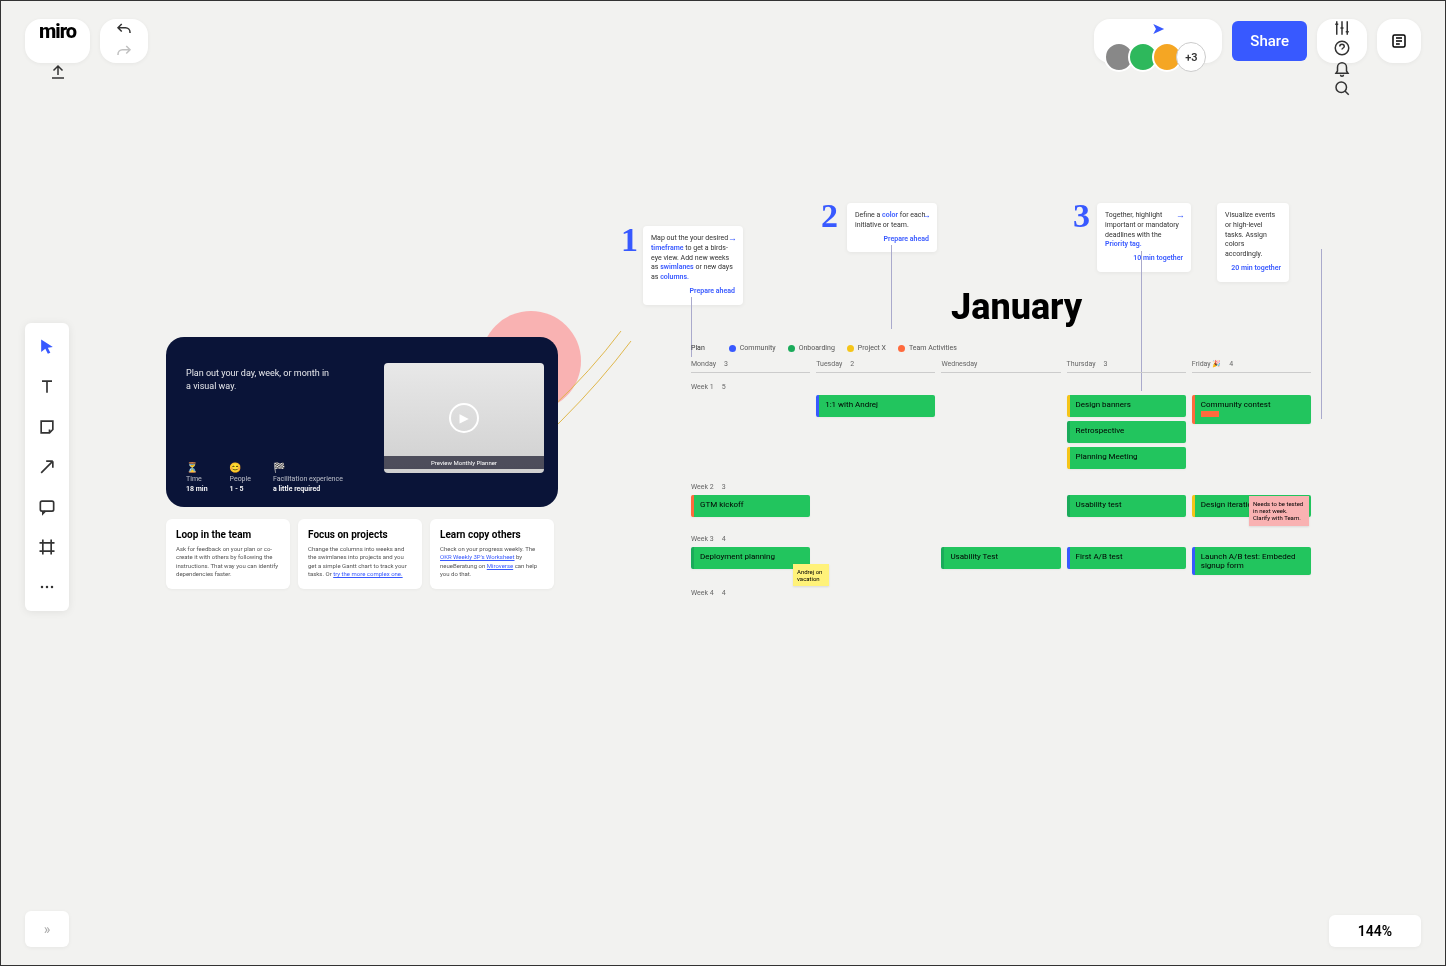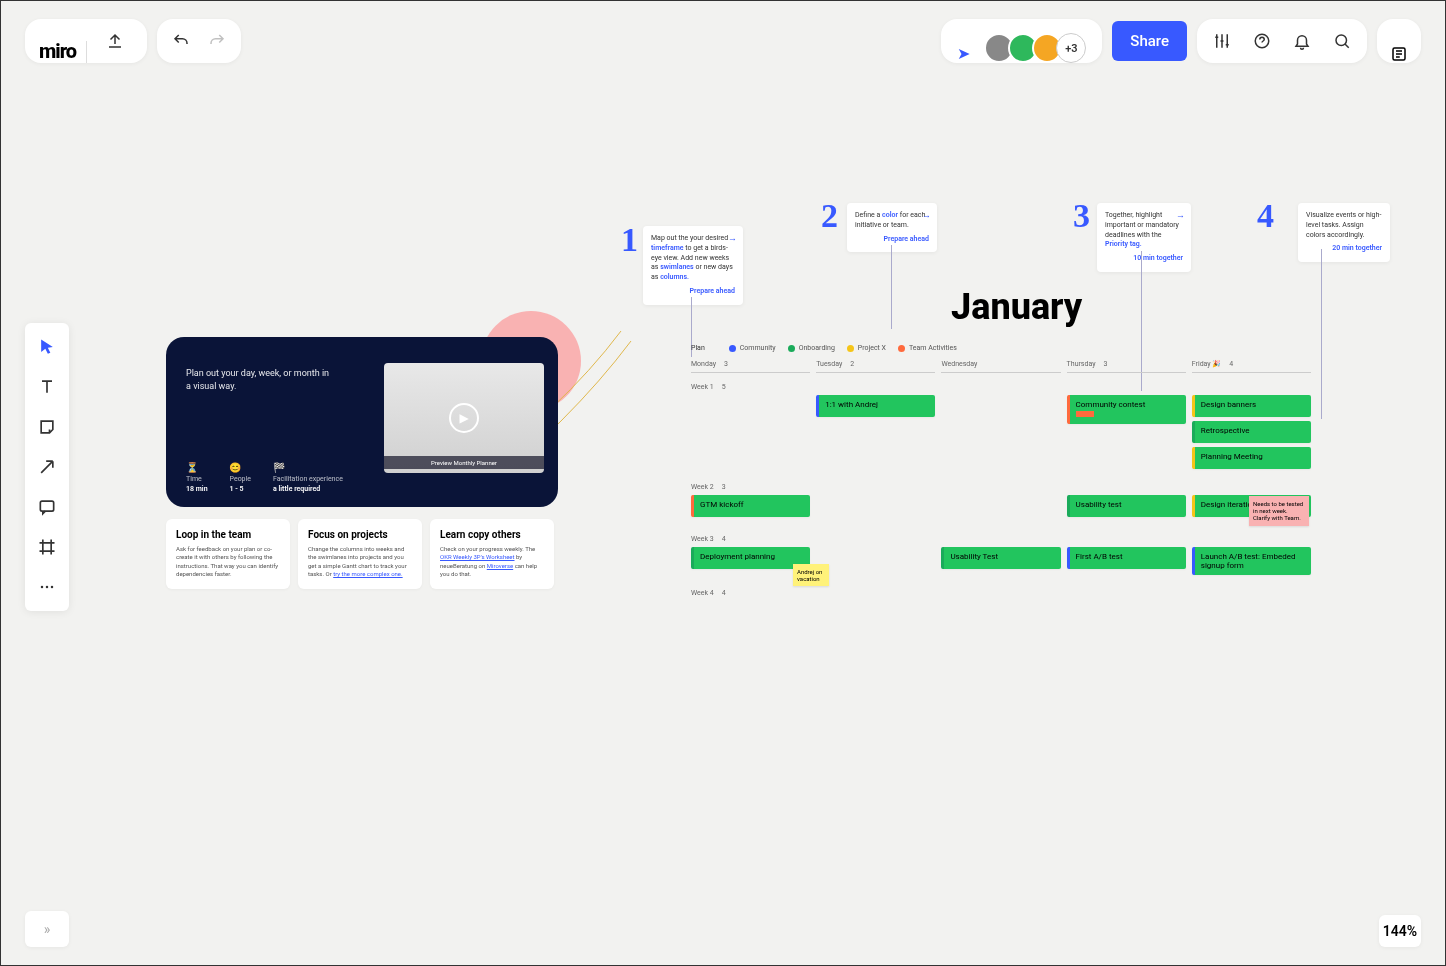--- a/index.html
+++ b/index.html
@@ -2,41 +2,41 @@
 <html><head>
 <meta charset="utf-8">
 <style>
 * { box-sizing: border-box; margin: 0; padding: 0; font-family: -apple-system, BlinkMacSystemFont, "Segoe UI", Roboto, Helvetica, Arial, sans-serif; }
 body { background: #f2f2f0; width: 1446px; height: 966px; overflow: hidden; position: relative; border: 1px solid #333; }
 
 
 .top-left, .top-right { position: absolute; top: 18px; display: flex; align-items: center; gap: 10px; }
 .top-left { left: 24px; }
 .top-right { right: 24px; }
-.box { background: #fff; border-radius: 16px; height: 44px; display: flex; align-items: flex-end; box-shadow: 0 1px 4px rgba(0,0,0,0.05); }
+.box { background: #fff; border-radius: 16px; height: 44px; display: flex; align-items: center; box-shadow: 0 1px 4px rgba(0,0,0,0.05); flex-direction: column; }
 .logo-box { padding: 0 14px; gap: 10px; }
 .logo { font-weight: 800; font-size: 20px; letter-spacing: -1px; }
 .divider { width: 1px; height: 22px; background: #ddd; }
 .icon-btn { width: 36px; height: 44px; display: flex; align-items: center; justify-content: center; cursor: pointer; color: #333; }
 .history-box { padding: 0 6px; }
 .cursor-ind { padding: 0 8px; color: #3859ff; font-size: 16px; }
 .avatars { display: flex; padding: 0 8px; }
 .avatar { width: 30px; height: 30px; border-radius: 50%; border: 2px solid #fff; margin-left: -6px; display: flex; align-items: center; justify-content: center; font-size: 11px; font-weight: 600; }
 .share-btn { background: #3859ff; color: #fff; border: none; border-radius: 6px; height: 40px; padding: 0 18px; font-size: 15px; font-weight: 500; cursor: pointer; }
 .right-icons { gap: 2px; padding: 0 6px; }
 .right-icons .icon-btn { width: 38px; }
 
 
 .toolbar { position: absolute; left: 24px; top: 322px; background: #fff; border-radius: 6px; box-shadow: 0 1px 8px rgba(0,0,0,0.08); display: flex; flex-direction: column; padding: 4px 0; }
 .tool { width: 44px; height: 40px; display: flex; align-items: center; justify-content: center; cursor: pointer; color: #333; }
 .tool svg { width: 20px; height: 20px; }
 
 
 .expand-btn { position: absolute; left: 24px; bottom: 18px; width: 44px; height: 36px; background: #fff; border-radius: 6px; box-shadow: 0 1px 4px rgba(0,0,0,0.05); display: flex; align-items: center; justify-content: center; color: #aaa; font-size: 14px; cursor: pointer; }
-.zoom { position: absolute; right: 24px; bottom: 18px; background: #fff; border-radius: 6px; box-shadow: 0 1px 4px rgba(0,0,0,0.05); padding: 8px 4px; font-size: 14px; font-weight: 600; }
+.zoom { position: absolute; right: 24px; bottom: 18px; background: #fff; border-radius: 6px; box-shadow: 0 1px 4px rgba(0,0,0,0.05); padding: 8px 29px; font-size: 14px; font-weight: 600; }
 
 
 .intro-card { position: absolute; left: 165px; top: 336px; width: 392px; height: 170px; background: #0a1438; border-radius: 18px; color: #fff; padding: 22px 20px 14px 20px; overflow: visible; }
 .pink-circle { position: absolute; width: 100px; height: 100px; background: #f9b2b2; border-radius: 50%; top: -30px; right: 30px; z-index: -1; }
 .intro-title { font-size: 24px; font-weight: 700; line-height: 1.05; }
 .intro-sub { font-size: 9px; margin-top: 8px; max-width: 150px; line-height: 1.4; opacity: 0.9; }
 .intro-meta { position: absolute; bottom: 14px; left: 20px; display: flex; gap: 22px; font-size: 7px; }
 .intro-meta > div { display: flex; flex-direction: column; gap: 2px; }
 .meta-icon { font-size: 10px; }
 .meta-label { opacity: 0.7; }
@@ -256,21 +256,21 @@
 
 <div class="num" style="left:1072px;top:196px">3</div>
 <div class="bubble" style="left:1096px;top:202px;width:94px">
   <span class="arrow">→</span>
   <span>Together, highlight important or mandatory deadlines with the </span><b>Priority tag.</b>
   <span class="link">10 min together</span>
 </div>
 <div class="connector" style="left:1140px;top:250px;height:140px"></div>
 
 <div class="num" style="left:1256px;top:196px">4</div>
-<div class="bubble" style="left:1297px;top:202px;width:92px">
+<div class="bubble" style="left:1216px;top:202px;width:72px">
   <span>Visualize events or high-level tasks. Assign colors accordingly.</span>
   <span class="link">20 min together</span>
 </div>
 <div class="connector" style="left:1320px;top:248px;height:170px"></div>
 
 <div class="cal">
   <div class="month">January</div>
   <div class="legend">
     <span class="lg-label">Plan</span>
     <span id="legend-items"><span style="margin-right: 12px;"><span class="dot" style="background:#3859ff"></span>Community</span><span style="margin-right: 12px;"><span class="dot" style="background:#1aab5a"></span>Onboarding</span><span style="margin-right: 12px;"><span class="dot" style="background:#f5c518"></span>Project X</span><span style="margin-right: 12px;"><span class="dot" style="background:#ff6a3d"></span>Team Activities</span></span>
@@ -302,27 +302,27 @@
         <span>Week 1</span>
         <span>5</span>
       </div>
       <div class="cal-row">
         <div class="cell"></div>
         <div class="cell">
           <div class="card" style="--c: #3859ff;">1:1 with Andrej</div>
         </div>
         <div class="cell"></div>
         <div class="cell">
-          <div class="card" style="--c: #ff6a3d;">Community contest<br><div class="tag"></div></div>
-        </div>
-        <div class="cell">
           <div class="card" style="--c: #f5c518;">Design banners</div>
           <div class="card" style="--c: #1aab5a;">Retrospective</div>
           <div class="card" style="--c: #f5c518;">Planning Meeting</div>
         </div>
+        <div class="cell">
+          <div class="card" style="--c: #ff6a3d;">Community contest<br><div class="tag"></div></div>
+        </div>
       </div>
       <div class="week-label">
         <span>Week 2</span>
         <span>3</span>
       </div>
       <div class="cal-row">
         <div class="cell">
           <div class="card" style="--c: #ff6a3d;">GTM kickoff</div>
         </div>
         <div class="cell"></div>

